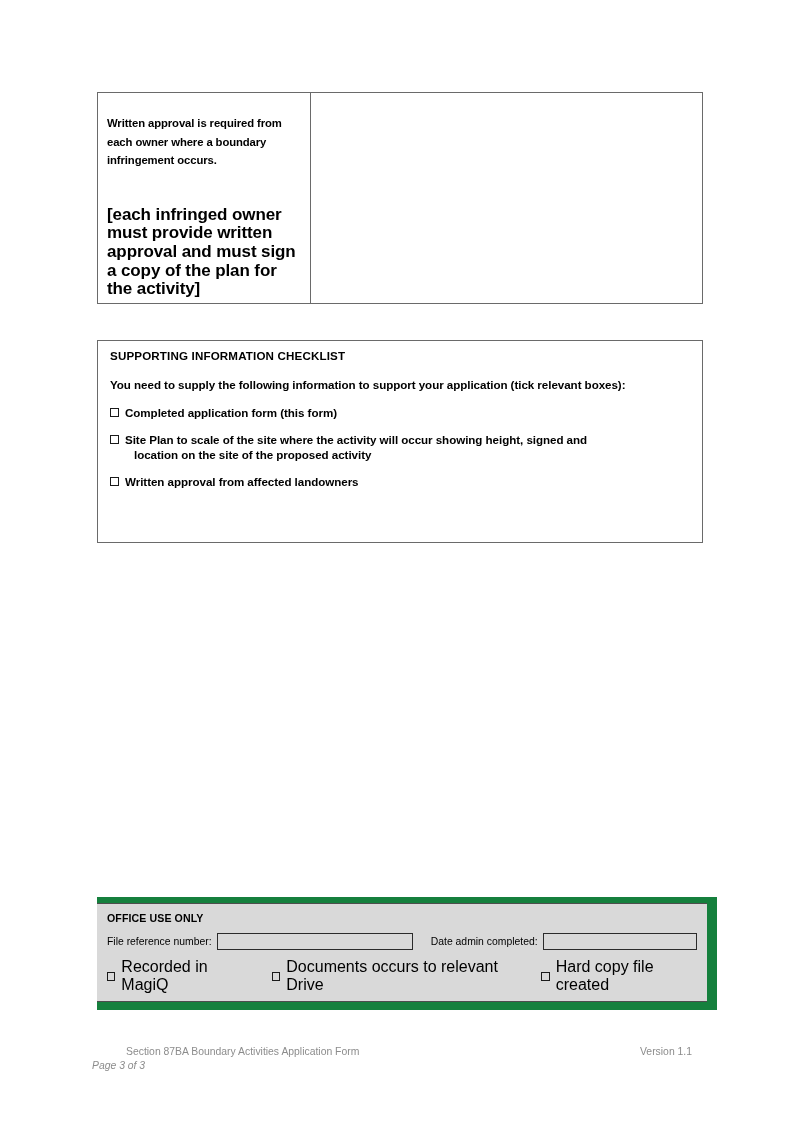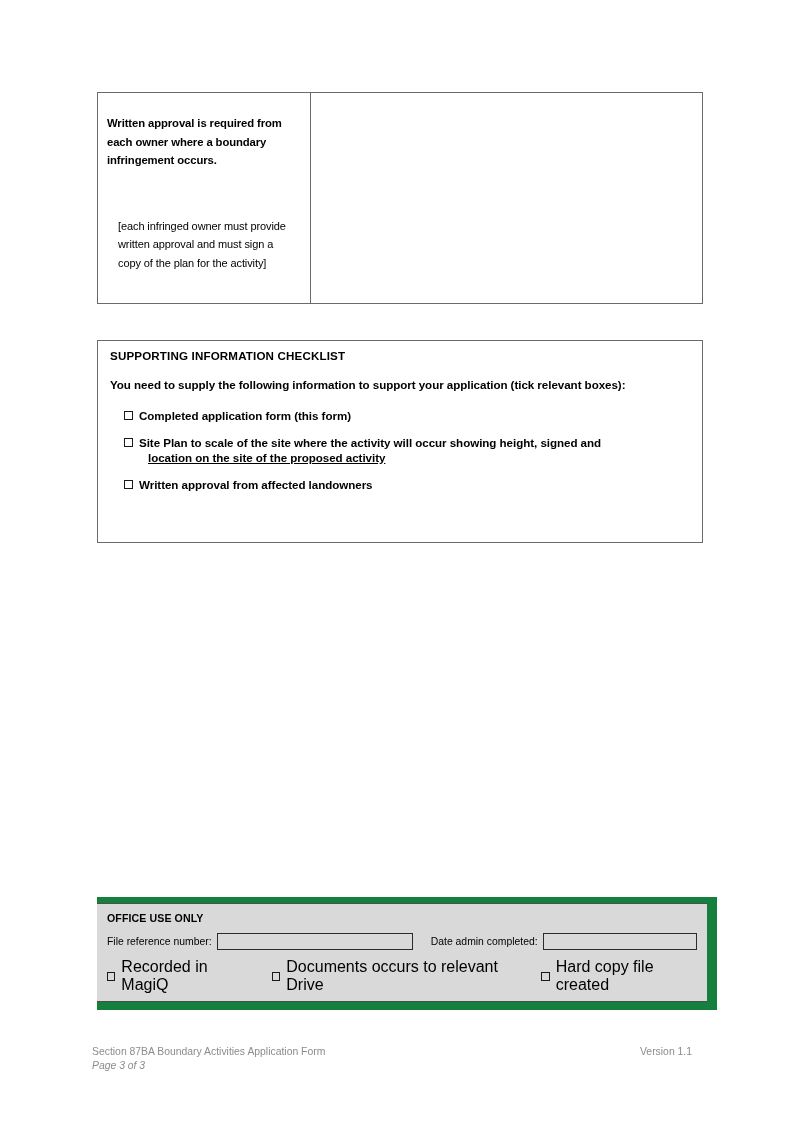--- a/index.html
+++ b/index.html
@@ -36,24 +36,24 @@
     flex: 1;
   }
   .approval-heading {
     font-size: 11.3px;
     font-weight: bold;
     line-height: 18.6px;
     margin: 0;
     letter-spacing: -0.1px;
   }
   .approval-note {
-    font-size: 11px;
-    font-weight: normal;
+    font-size: 17px;
+    font-weight: bold;
     line-height: 18.6px;
-    margin: 11px;
+    margin: 0;
     padding-top: 36px;
     letter-spacing: -0.1px;
   }
 
   
   .checklist-box {
     position: absolute;
     left: 97px;
     top: 340px;
     width: 606px;
@@ -70,21 +70,21 @@
   .checklist-intro {
     font-size: 11.6px;
     font-weight: bold;
     line-height: 19px;
     margin: 0 0 11px 0;
     max-width: 566px;
     letter-spacing: -0.05px;
   }
   .checklist-items {
     list-style: none;
-    margin: 14px;
+    margin: 0;
     padding: 0;
   }
   .checklist-item {
     display: flex;
     align-items: flex-start;
     margin-bottom: 11px;
   }
   .checklist-item:last-child { margin-bottom: 0; }
   .cbox {
     flex: 0 0 auto;
@@ -97,21 +97,20 @@
   }
   .checklist-label {
     font-size: 11.6px;
     font-weight: bold;
     line-height: 15.5px;
     letter-spacing: -0.05px;
   }
   .checklist-label .cont {
     display: block;
     padding-left: 9px;
-    text-decoration: underline;
   }
 
   
   .office-wrap {
     position: absolute;
     left: 97px;
     top: 897px;
     width: 620px;
     background: #15803d;
     padding: 6px 0 8px 0;
@@ -171,20 +170,21 @@
     left: 92px;
     top: 1046px;
     width: 600px;
     color: #8c8c8c;
     font-size: 10.4px;
   }
   .footer-row {
     display: flex;
     justify-content: space-between;
     align-items: flex-start;
+    margin-left: 34px;
   }
   .footer-version { white-space: nowrap; }
   .footer-page {
     margin-top: 3px;
     font-style: italic;
   }
 </style>
 </head>
 <body>
 

